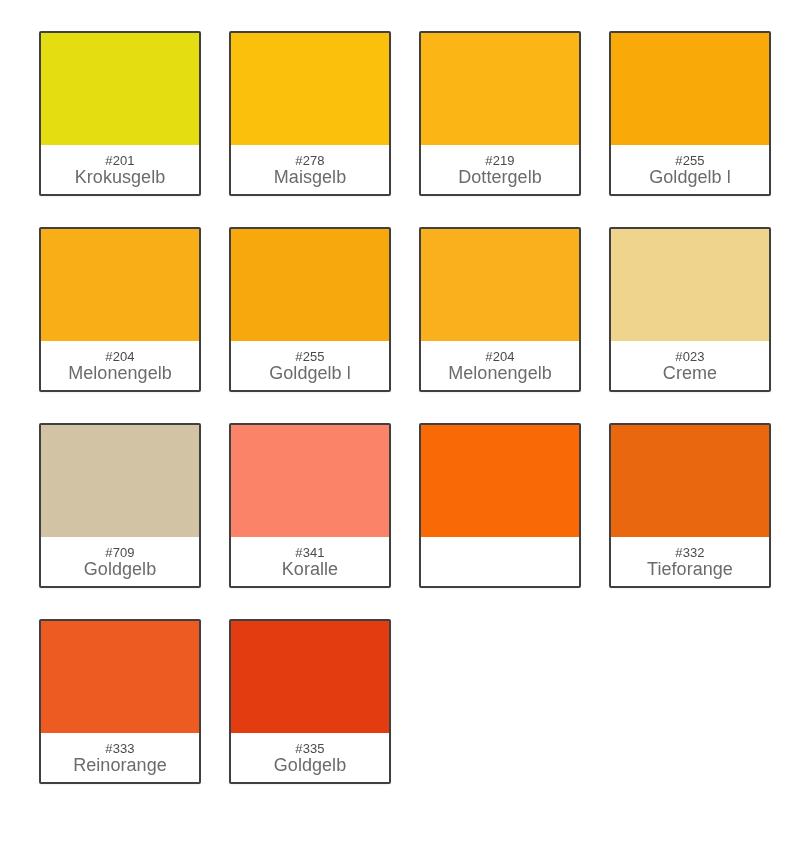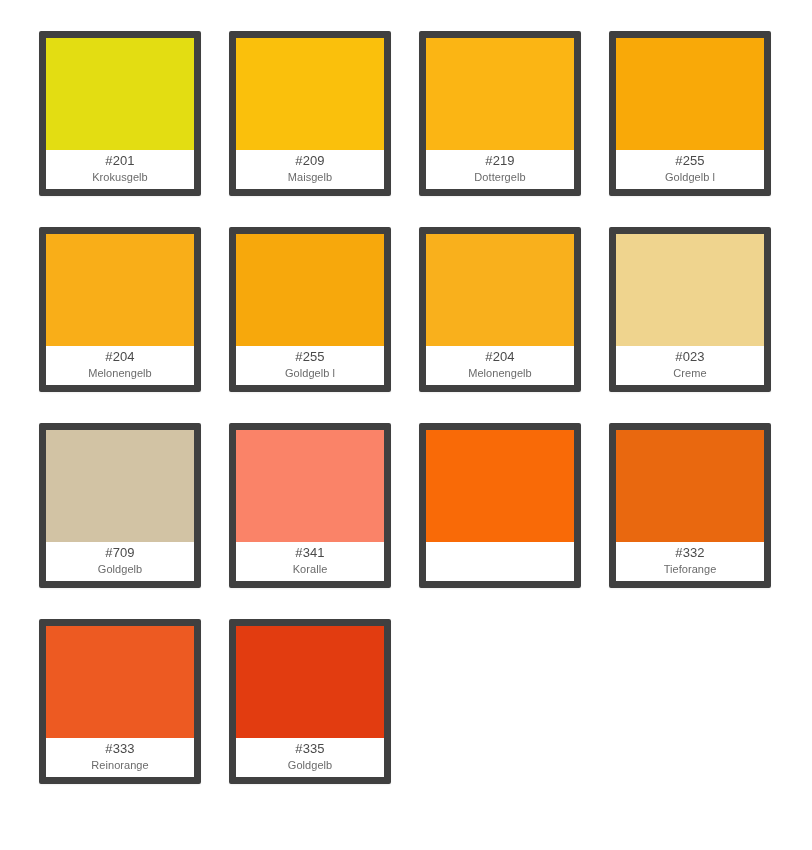--- a/index.html
+++ b/index.html
@@ -27,21 +27,21 @@
     row-gap: 31px;
     align-content: start;
     justify-content: start;
   }
 
   .swatch-card {
     box-sizing: border-box;
     width: 162px;
     height: 165px;
     background: #ffffff;
-    border: 7px solid #404040;
+    border: 2px solid #404040;
     border-radius: 2px;
     box-shadow: 0 1px 2px rgba(0, 0, 0, 0.06);
     display: flex;
     flex-direction: column;
     overflow: hidden;
   }
 
   .swatch-color {
     width: 100%;
     height: 112px;
@@ -60,41 +60,41 @@
   }
 
   .swatch-code {
     font-size: 13px;
     line-height: 17px;
     color: #4a4a4a;
     letter-spacing: 0.1px;
   }
 
   .swatch-name {
-    font-size: 11px;
+    font-size: 18px;
     line-height: 17px;
     color: #6b6b6b;
     letter-spacing: 0.05px;
   }
 </style>
 </head>
 <body style="background: rgb(255, 255, 255);">
 
 <main id="swatch-grid" style="grid-template-columns: repeat(4, 162px);">
     <article class="swatch-card">
     <div class="swatch-color" title="#E3DD12" style="background: rgb(227, 221, 18);"></div>
     <div class="swatch-label">
       <span class="swatch-code">#201</span>
       <span class="swatch-name">Krokusgelb</span>
     </div>
   </article>
     <article class="swatch-card">
     <div class="swatch-color" title="#FAC00C" style="background: rgb(250, 192, 12);"></div>
     <div class="swatch-label">
-      <span class="swatch-code">#209</span>
+      <span class="swatch-code">#278</span>
       <span class="swatch-name">Maisgelb</span>
     </div>
   </article>
     <article class="swatch-card">
     <div class="swatch-color" title="#FBB514" style="background: rgb(251, 181, 20);"></div>
     <div class="swatch-label">
       <span class="swatch-code">#219</span>
       <span class="swatch-name">Dottergelb</span>
     </div>
   </article>

